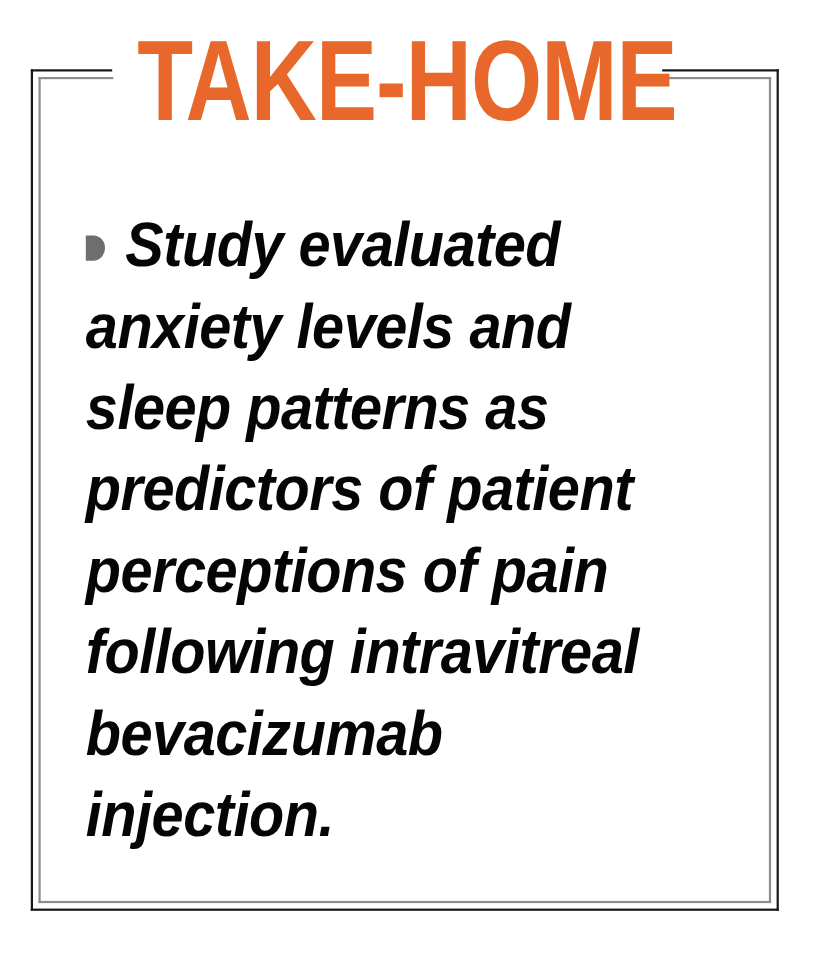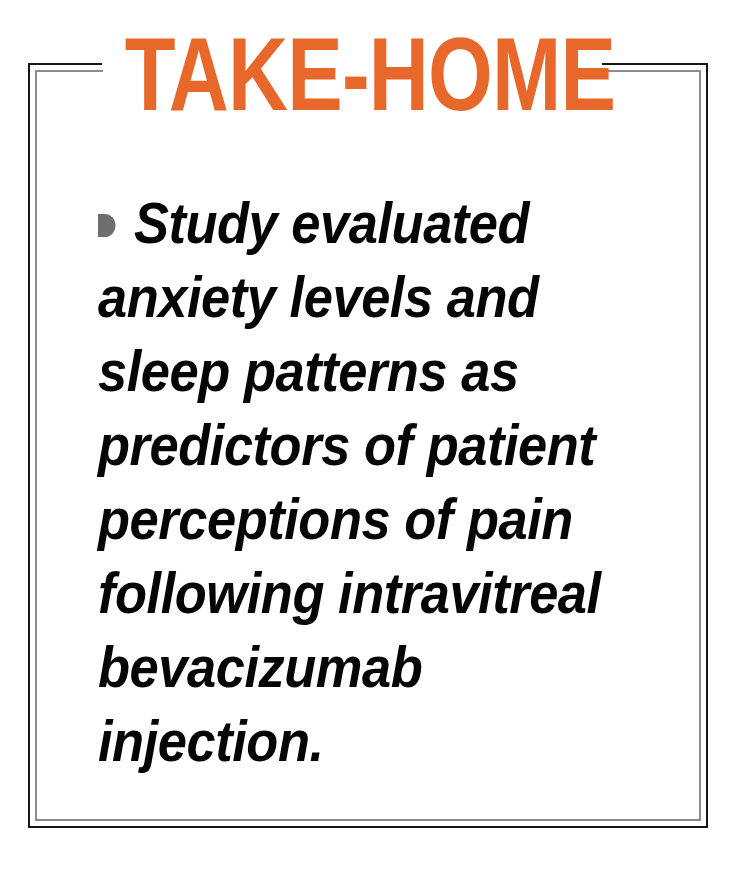--- a/index.html
+++ b/index.html
@@ -104,21 +104,21 @@
     color: #E8682C;
     transform: scaleX(0.80);
     transform-origin: 50% 50%;
     white-space: nowrap;
     margin: 0;
   }
 
   
   .body-block {
     position: absolute;
-    left: 98px;
+    left: 78px;
     top: 186px;
     width: 540px;
   }
 
   .body-line {
     font-family: "Liberation Sans Narrow", "Liberation Sans", sans-serif;
     font-weight: 700;
     font-style: italic;
     font-size: 57px;
     line-height: 74px;

